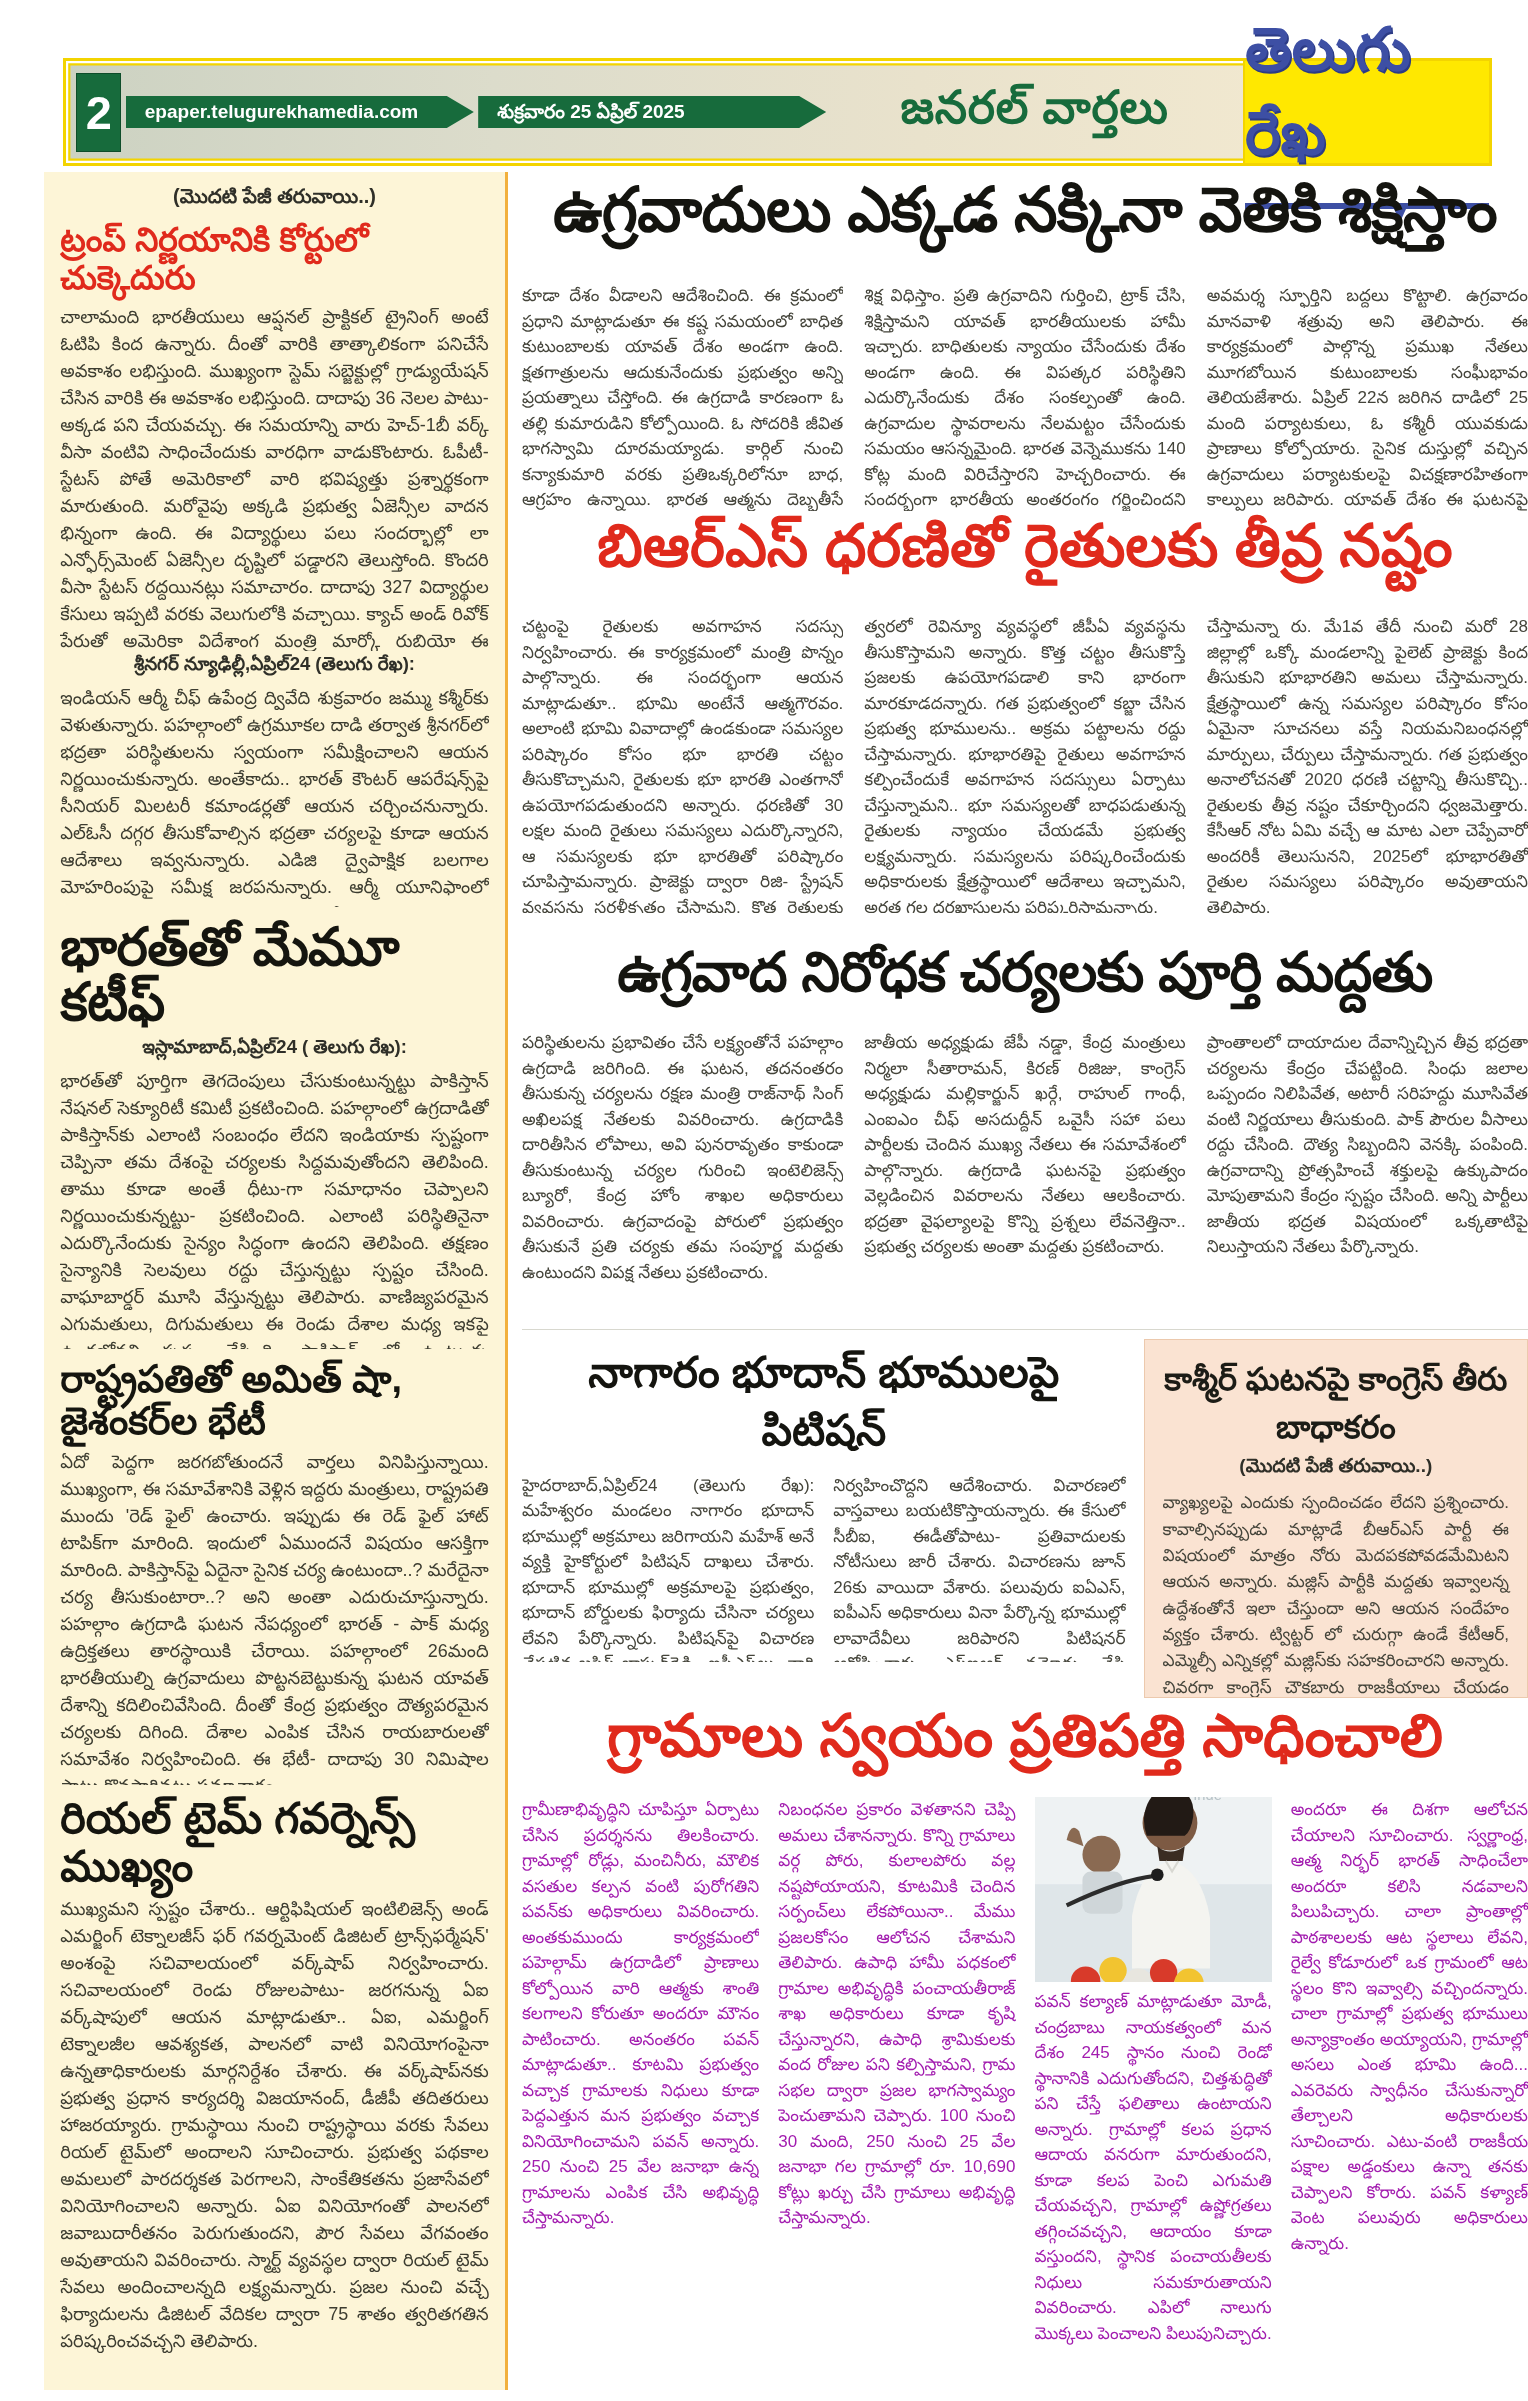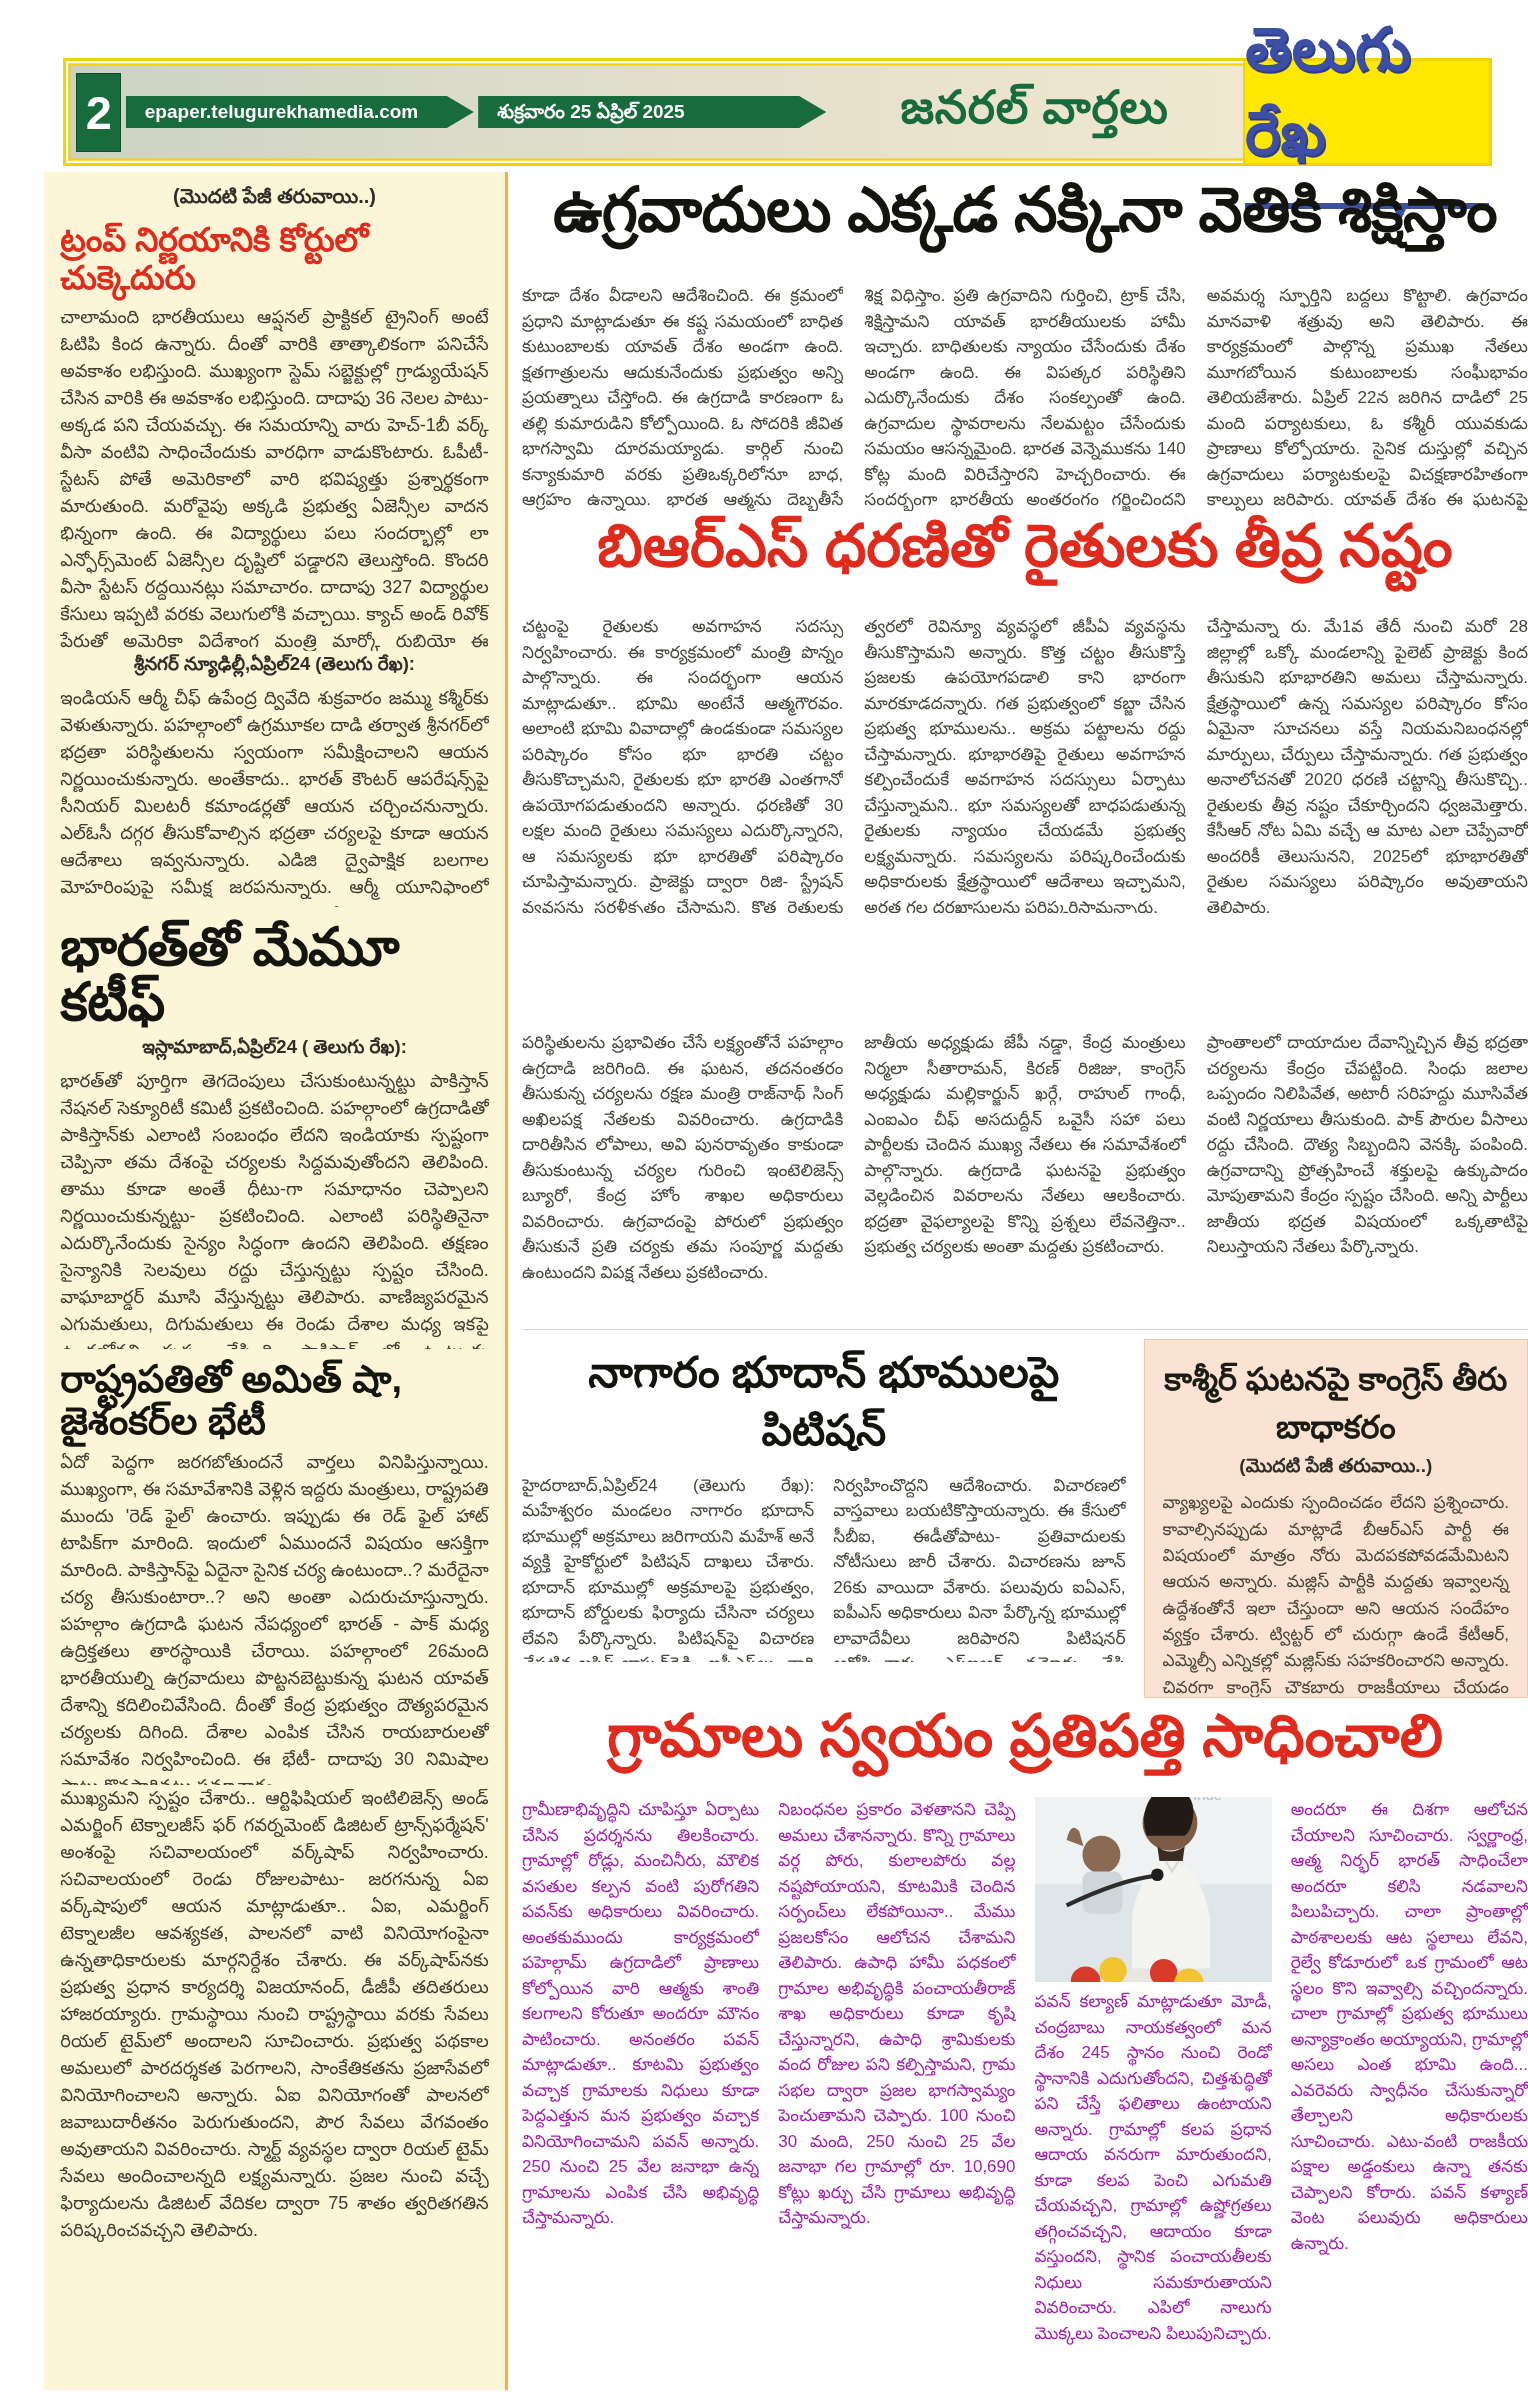--- a/index.html
+++ b/index.html
@@ -124,40 +124,42 @@
     <div class="dateline">ఇస్లామాబాద్,ఏప్రిల్24 ( తెలుగు రేఖ):</div>
     <div class="body-txt h390">భారత్‌తో పూర్తిగా తెగదెంపులు చేసుకుంటున్నట్టు పాకిస్తాన్ నేషనల్ సెక్యూరిటీ కమిటీ ప్రకటించింది. పహల్గాంలో ఉగ్రదాడితో పాకిస్తాన్‌కు ఎలాంటి సంబంధం లేదని ఇండియాకు స్పష్టంగా చెప్పినా తమ దేశంపై చర్యలకు సిద్దమవుతోందని తెలిపింది. తాము కూడా అంతే ధీటు-గా సమాధానం చెప్పాలని నిర్ణయించుకున్నట్టు- ప్రకటించింది. ఎలాంటి పరిస్థితినైనా ఎదుర్కొనేందుకు సైన్యం సిద్ధంగా ఉందని తెలిపింది. తక్షణం సైన్యానికి సెలవులు రద్దు చేస్తున్నట్టు స్పష్టం చేసింది. వాఘాబార్డర్ మూసి వేస్తున్నట్టు తెలిపారు. వాణిజ్యపరమైన ఎగుమతులు, దిగుమతులు ఈ రెండు దేశాల మధ్య ఇకపై ఉండబోవని స్పష్టం చేసింది. పాకిస్తాన్ లో ఉంటు-న్న భారతీయులు వెంటనే దేశం విడిచి వెళ్లాలని ఆదేశించింది.</div>
   </div>
 
   <div>
     <div class="lc-head-black-lg">రాష్ట్రపతితో అమిత్ షా, జైశంకర్‌ల భేటీ</div>
     <div class="body-txt h460">ఏదో పెద్దగా జరగబోతుందనే వార్తలు వినిపిస్తున్నాయి. ముఖ్యంగా, ఈ సమావేశానికి వెళ్లిన ఇద్దరు మంత్రులు, రాష్ట్రపతి ముందు 'రెడ్ ఫైల్' ఉంచారు. ఇప్పుడు ఈ రెడ్ ఫైల్ హాట్ టాపిక్‌గా మారింది. ఇందులో ఏముందనే విషయం ఆసక్తిగా మారింది. పాకిస్తాన్‌పై ఏదైనా సైనిక చర్య ఉంటుందా..? మరేదైనా చర్య తీసుకుంటారా..? అని అంతా ఎదురుచూస్తున్నారు. పహల్గాం ఉగ్రదాడి ఘటన నేపధ్యంలో భారత్ - పాక్ మధ్య ఉద్రిక్తతలు తారస్థాయికి చేరాయి. పహల్గాంలో 26మంది భారతీయుల్ని ఉగ్రవాదులు పొట్టనబెట్టుకున్న ఘటన యావత్ దేశాన్ని కదిలించివేసింది. దీంతో కేంద్ర ప్రభుత్వం దౌత్యపరమైన చర్యలకు దిగింది. దేశాల ఎంపిక చేసిన రాయబారులతో సమావేశం నిర్వహించింది. ఈ భేటీ- దాదాపు 30 నిమిషాల పాటు కొనసాగినట్లు సమాచారం.</div>
   </div>
 
   <div>
+    <div class="lc-head-black-xxl">రియల్ టైమ్ గవర్నెన్స్ ముఖ్యం</div>
     <div class="body-txt h730">ముఖ్యమని స్పష్టం చేశారు.. ఆర్టిఫిషియల్ ఇంటిలిజెన్స్ అండ్ ఎమర్జింగ్ టెక్నాలజీస్ ఫర్ గవర్నమెంట్ డిజిటల్ ట్రాన్స్‌ఫర్మేషన్' అంశంపై సచివాలయంలో వర్క్‌షాప్ నిర్వహించారు. సచివాలయంలో రెండు రోజులపాటు- జరగనున్న ఏఐ వర్క్‌షాపులో ఆయన మాట్లాడుతూ.. ఏఐ, ఎమర్జింగ్ టెక్నాలజీల ఆవశ్యకత, పాలనలో వాటి వినియోగంపైనా ఉన్నతాధికారులకు మార్గనిర్దేశం చేశారు. ఈ వర్క్‌షాప్‌నకు ప్రభుత్వ ప్రధాన కార్యదర్శి విజయానంద్, డీజీపీ తదితరులు హాజరయ్యారు. గ్రామస్థాయి నుంచి రాష్ట్రస్థాయి వరకు సేవలు రియల్ టైమ్‌లో అందాలని సూచించారు. ప్రభుత్వ పథకాల అమలులో పారదర్శకత పెరగాలని, సాంకేతికతను ప్రజాసేవలో వినియోగించాలని అన్నారు. ఏఐ వినియోగంతో పాలనలో జవాబుదారీతనం పెరుగుతుందని, పౌర సేవలు వేగవంతం అవుతాయని వివరించారు. స్మార్ట్ వ్యవస్థల ద్వారా రియల్ టైమ్ సేవలు అందించాలన్నది లక్ష్యమన్నారు. ప్రజల నుంచి వచ్చే ఫిర్యాదులను డిజిటల్ వేదికల ద్వారా 75 శాతం త్వరితగతిన పరిష్కరించవచ్చని తెలిపారు.</div>
   </div>
 </div>
 
 <div class="main-area">
 
   <div class="abs head-black-main" style="top:3.7px;left:0;">ఉగ్రవాదులు ఎక్కడ నక్కినా వెతికి శిక్షిస్తాం</div>
   <div class="abs cols" style="top:111px;left:0;width:100%;height:228px;">
     <div class="col">కూడా దేశం వీడాలని ఆదేశించింది. ఈ క్రమంలో ప్రధాని మాట్లాడుతూ ఈ కష్ట సమయంలో బాధిత కుటుంబాలకు యావత్ దేశం అండగా ఉంది. క్షతగాత్రులను ఆదుకునేందుకు ప్రభుత్వం అన్ని ప్రయత్నాలు చేస్తోంది. ఈ ఉగ్రదాడి కారణంగా ఓ తల్లి కుమారుడిని కోల్పోయింది. ఓ సోదరికి జీవిత భాగస్వామి దూరమయ్యాడు. కార్గిల్ నుంచి కన్యాకుమారి వరకు ప్రతిఒక్కరిలోనూ బాధ, ఆగ్రహం ఉన్నాయి. భారత ఆత్మను దెబ్బతీసే శక్తులకు తగిన గుణపాఠం చెబుతామని ప్రధాని హామీ ఇచ్చారు.</div>
     <div class="col">శిక్ష విధిస్తాం. ప్రతి ఉగ్రవాదిని గుర్తించి, ట్రాక్ చేసి, శిక్షిస్తామని యావత్ భారతీయులకు హామీ ఇచ్చారు. బాధితులకు న్యాయం చేసేందుకు దేశం అండగా ఉంది. ఈ విపత్కర పరిస్థితిని ఎదుర్కొనేందుకు దేశం సంకల్పంతో ఉంది. ఉగ్రవాదుల స్థావరాలను నేలమట్టం చేసేందుకు సమయం ఆసన్నమైంది. భారత వెన్నెముకను 140 కోట్ల మంది విరిచేస్తారని హెచ్చరించారు. ఈ సందర్భంగా భారతీయ అంతరంగం గర్జించిందని అన్నారు.</div>
     <div class="col">అవమర్శ స్ఫూర్తిని బద్దలు కొట్టాలి. ఉగ్రవాదం మానవాళి శత్రువు అని తెలిపారు. ఈ కార్యక్రమంలో పాల్గొన్న ప్రముఖ నేతలు మూగబోయిన కుటుంబాలకు సంఘీభావం తెలియజేశారు. ఏప్రిల్ 22న జరిగిన దాడిలో 25 మంది పర్యాటకులు, ఓ కశ్మీరీ యువకుడు ప్రాణాలు కోల్పోయారు. సైనిక దుస్తుల్లో వచ్చిన ఉగ్రవాదులు పర్యాటకులపై విచక్షణారహితంగా కాల్పులు జరిపారు. యావత్ దేశం ఈ ఘటనపై తీవ్ర ఆగ్రహంతో ఉంది.</div>
   </div>
 
   <div class="abs head-red-main" style="top:342px;left:0;">బిఆర్ఎస్ ధరణితో రైతులకు తీవ్ర నష్టం</div>
   <div class="abs cols" style="top:442px;left:0;width:100%;height:299px;">
     <div class="col">చట్టంపై రైతులకు అవగాహన సదస్సు నిర్వహించారు. ఈ కార్యక్రమంలో మంత్రి పొన్నం పాల్గొన్నారు. ఈ సందర్భంగా ఆయన మాట్లాడుతూ.. భూమి అంటేనే ఆత్మగౌరవం. అలాంటి భూమి వివాదాల్లో ఉండకుండా సమస్యల పరిష్కారం కోసం భూ భారతి చట్టం తీసుకొచ్చామని, రైతులకు భూ భారతి ఎంతగానో ఉపయోగపడుతుందని అన్నారు. ధరణితో 30 లక్షల మంది రైతులు సమస్యలు ఎదుర్కొన్నారని, ఆ సమస్యలకు భూ భారతితో పరిష్కారం చూపిస్తామన్నారు. ప్రాజెక్టు ద్వారా రిజి- స్ట్రేషన్ వ్యవస్థను సరళీకృతం చేస్తామని, కొత్త రైతులకు నష్టం జరగకుండా చర్యలు తీసుకుంటామని, జూన్ 2న పూర్తిస్థాయిలో అమలు చేస్తామని తెలిపారు.</div>
     <div class="col">త్వరలో రెవిన్యూ వ్యవస్థలో జీపీఏ వ్యవస్థను తీసుకొస్తామని అన్నారు. కొత్త చట్టం తీసుకొస్తే ప్రజలకు ఉపయోగపడాలి కాని భారంగా మారకూడదన్నారు. గత ప్రభుత్వంలో కబ్జా చేసిన ప్రభుత్వ భూములను.. అక్రమ పట్టాలను రద్దు చేస్తామన్నారు. భూభారతిపై రైతులు అవగాహన కల్పించేందుకే అవగాహన సదస్సులు ఏర్పాటు చేస్తున్నామని.. భూ సమస్యలతో బాధపడుతున్న రైతులకు న్యాయం చేయడమే ప్రభుత్వ లక్ష్యమన్నారు. సమస్యలను పరిష్కరించేందుకు అధికారులకు క్షేత్రస్థాయిలో ఆదేశాలు ఇచ్చామని, అర్హత గల దరఖాస్తులను పరిష్కరిస్తామన్నారు.</div>
     <div class="col">చేస్తామన్నా రు. మే1వ తేదీ నుంచి మరో 28 జిల్లాల్లో ఒక్కో మండలాన్ని పైలెట్ ప్రాజెక్టు కింద తీసుకుని భూభారతిని అమలు చేస్తామన్నారు. క్షేత్రస్థాయిలో ఉన్న సమస్యల పరిష్కారం కోసం ఏమైనా సూచనలు వస్తే నియమనిబంధనల్లో మార్పులు, చేర్పులు చేస్తామన్నారు. గత ప్రభుత్వం అనాలోచనతో 2020 ధరణి చట్టాన్ని తీసుకొచ్చి.. రైతులకు తీవ్ర నష్టం చేకూర్చిందని ధ్వజమెత్తారు. కేసీఆర్ నోట ఏమి వచ్చే ఆ మాట ఎలా చెప్పేవారో అందరికీ తెలుసునని, 2025లో భూభారతితో రైతుల సమస్యలు పరిష్కారం అవుతాయని తెలిపారు.</div>
   </div>
 
+  <div class="abs head-black-2" style="top:770px;left:0;">ఉగ్రవాద నిరోధక చర్యలకు పూర్తి మద్దతు</div>
   <div class="abs cols" style="top:858px;left:0;width:100%;height:292px;">
     <div class="col">పరిస్థితులను ప్రభావితం చేసే లక్ష్యంతోనే పహల్గాం ఉగ్రదాడి జరిగింది. ఈ ఘటన, తదనంతరం తీసుకున్న చర్యలను రక్షణ మంత్రి రాజ్‌నాథ్ సింగ్ అఖిలపక్ష నేతలకు వివరించారు. ఉగ్రదాడికి దారితీసిన లోపాలు, అవి పునరావృతం కాకుండా తీసుకుంటున్న చర్యల గురించి ఇంటెలిజెన్స్ బ్యూరో, కేంద్ర హోం శాఖల అధికారులు వివరించారు. ఉగ్రవాదంపై పోరులో ప్రభుత్వం తీసుకునే ప్రతి చర్యకు తమ సంపూర్ణ మద్దతు ఉంటుందని విపక్ష నేతలు ప్రకటించారు.</div>
     <div class="col">జాతీయ అధ్యక్షుడు జేపీ నడ్డా, కేంద్ర మంత్రులు నిర్మలా సీతారామన్, కిరణ్ రిజిజు, కాంగ్రెస్ అధ్యక్షుడు మల్లికార్జున్ ఖర్గే, రాహుల్ గాంధీ, ఎంఐఎం చీఫ్ అసదుద్దీన్ ఒవైసీ సహా పలు పార్టీలకు చెందిన ముఖ్య నేతలు ఈ సమావేశంలో పాల్గొన్నారు. ఉగ్రదాడి ఘటనపై ప్రభుత్వం వెల్లడించిన వివరాలను నేతలు ఆలకించారు. భద్రతా వైఫల్యాలపై కొన్ని ప్రశ్నలు లేవనెత్తినా.. ప్రభుత్వ చర్యలకు అంతా మద్దతు ప్రకటించారు.</div>
     <div class="col">ప్రాంతాలలో దాయాదుల దేవాన్నిచ్చిన తీవ్ర భద్రతా చర్యలను కేంద్రం చేపట్టింది. సింధు జలాల ఒప్పందం నిలిపివేత, అటారీ సరిహద్దు మూసివేత వంటి నిర్ణయాలు తీసుకుంది. పాక్ పౌరుల వీసాలు రద్దు చేసింది. దౌత్య సిబ్బందిని వెనక్కి పంపింది. ఉగ్రవాదాన్ని ప్రోత్సహించే శక్తులపై ఉక్కుపాదం మోపుతామని కేంద్రం స్పష్టం చేసింది. అన్ని పార్టీలు జాతీయ భద్రత విషయంలో ఒక్కతాటిపై నిలుస్తాయని నేతలు పేర్కొన్నారు.</div>
   </div>
 
   <div class="thin-rule" style="top:1157px;"></div>
 
   <div class="abs band" style="top:1167px;left:0;width:100%;height:359px;">
     <div class="petition">

